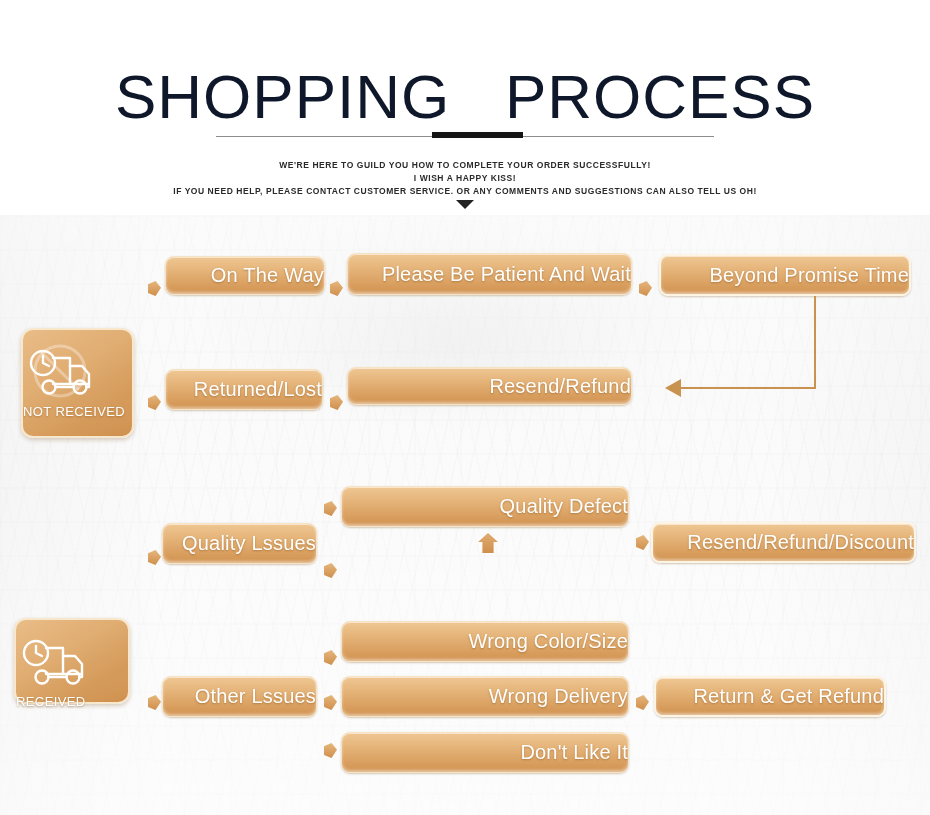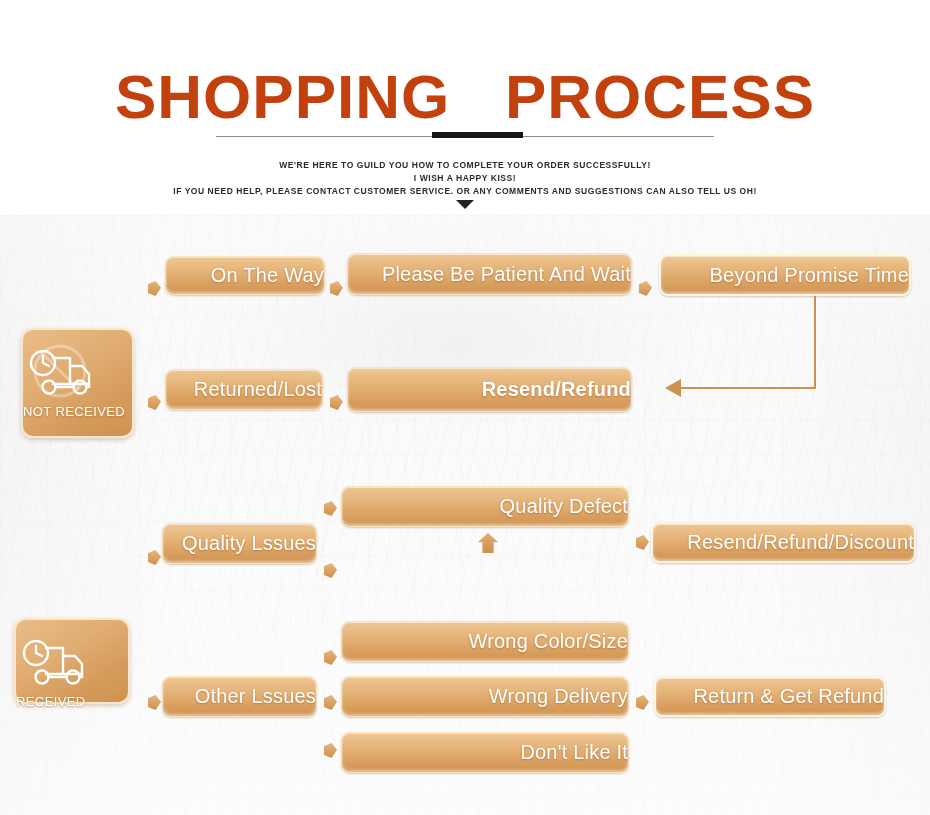--- a/index.html
+++ b/index.html
@@ -37,22 +37,22 @@
   }
 
   .page-title {
     position: absolute;
     left: 0; top: 66px;
     width: 930px;
     text-align: center;
     font-size: 62px;
     line-height: 62px;
     letter-spacing: 1px;
-    font-weight: 700;
-    color: #c2410c;
+    font-weight: 400;
+    color: #0f172a;
     font-family: "Liberation Sans", "DejaVu Sans", sans-serif;
     white-space: pre;
   }
 
   .title-rule {
     position: absolute;
     left: 216px; top: 136px;
     width: 498px; height: 1px;
     background: #8d8d8d;
   }
@@ -285,21 +285,21 @@
     <div class="conn-arrow-left" style="left:665px; top:164px;"></div>
 
     <div class="marker-up" style="left:478px; top:318px;"></div>
 
     <div class="marker" style="left:148px; top:180px;"></div>
     <div class="pill" style="left:165px; top:154px; width:158px; height:41px;">
       <span>Returned/Lost</span>
     </div>
 
     <div class="marker" style="left:330px; top:180px;"></div>
-    <div class="pill" style="left:347px; top:152px; width:285px; height:45px;font-weight:bold;">
+    <div class="pill" style="left:347px; top:152px; width:285px; height:38px;">
       <span>Resend/Refund</span>
     </div>
 
     <div class="marker" style="left:148px; top:335px;"></div>
     <div class="pill" style="left:162px; top:308px; width:155px; height:41px;">
       <span>Quality Lssues</span>
     </div>
 
     <div class="marker" style="left:324px; top:286px;"></div>
     <div class="pill" style="left:341px; top:271px; width:288px; height:41px;">

